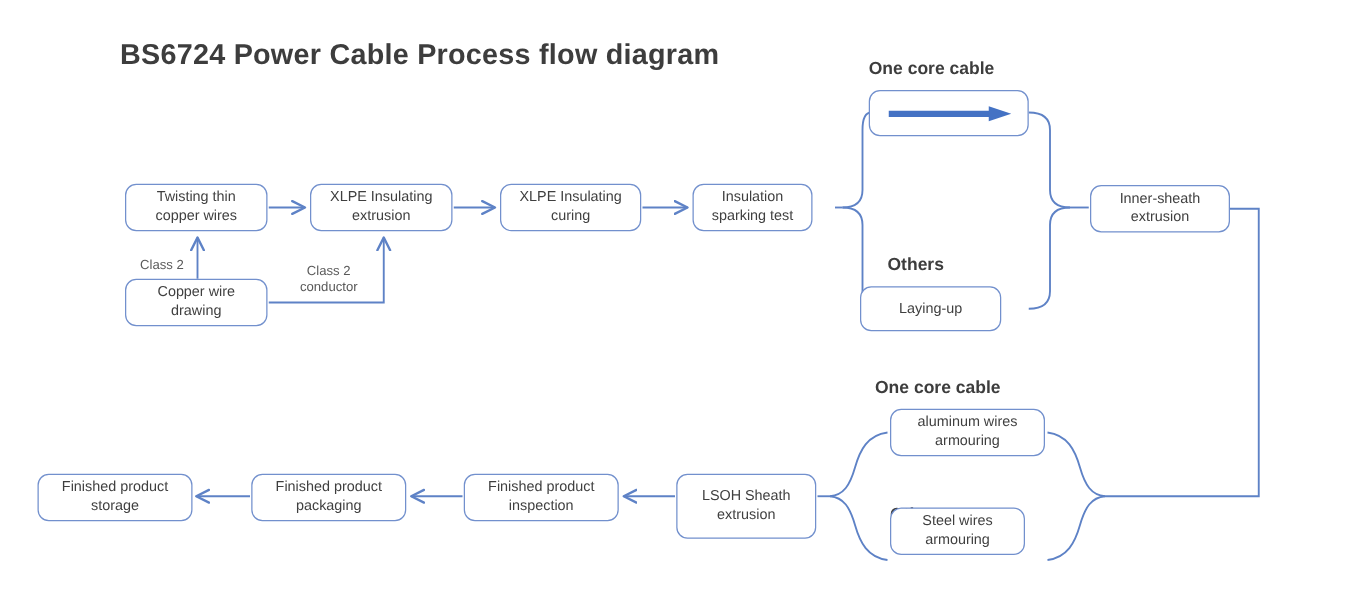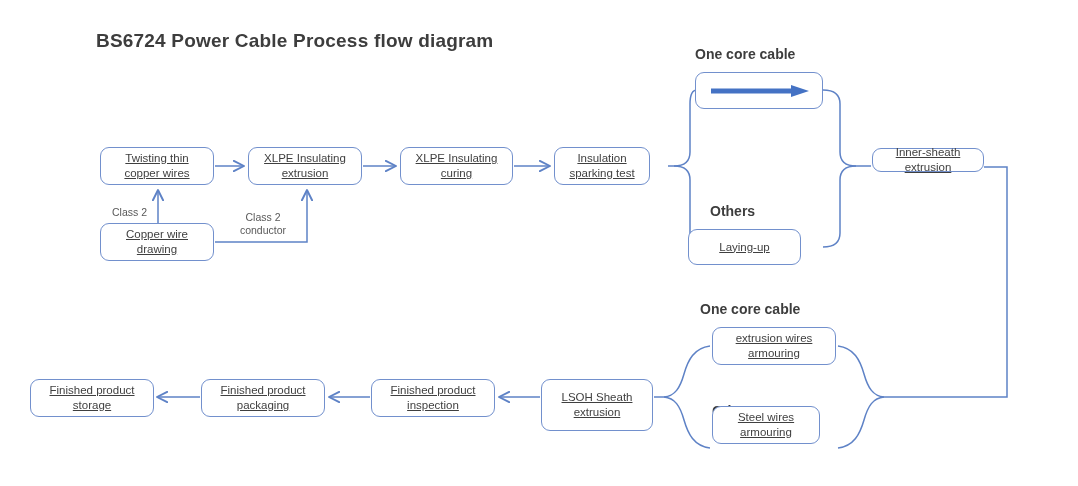--- a/index.html
+++ b/index.html
@@ -2,29 +2,29 @@
 <html><head>
 <meta charset="utf-8">
 <style>
   html,body{margin:0;padding:0;background:#ffffff;}
   .canvas{
     position:relative;width:1078px;height:486px;background:#ffffff;
     font-family:"Liberation Sans", sans-serif;overflow:hidden;
   }
   .title{
     position:absolute;left:96px;top:30px;margin:0;
-    font-size:19px;font-weight:700;color:#3d3d3d;letter-spacing:.2px;
+    font-size:23px;font-weight:700;color:#3d3d3d;letter-spacing:.2px;
   }
   .edges{position:absolute;left:0;top:0;width:1078px;height:486px;}
   .node{
     position:absolute;box-sizing:border-box;background:#ffffff;
     border:1.6px solid #7290cd;border-radius:9px;
     display:flex;align-items:center;justify-content:center;
     text-align:center;font-size:11.5px;line-height:1.3;color:#3f3f3f;
-    white-space:pre-line;padding:1px 2px;text-decoration:underline;
+    white-space:pre-line;padding:1px 2px;
   }
   .group-label{
     position:absolute;font-size:14px;font-weight:700;color:#3d3d3d;
     text-align:left;white-space:pre-line;
   }
   .note{
     position:absolute;font-size:10.5px;color:#595959;text-align:center;
     white-space:pre-line;line-height:1.25;
   }
   .arrow-node svg{display:block;}
@@ -88,25 +88,25 @@
   <div class="group-label" style="left:695px;top:46px;width:128px">One core cable</div>
   <div class="node arrow-node" style="left:695px;top:72px;width:128px;height:37px">
     <svg width="104" height="14" viewBox="0 0 104 14">
       <path d="M4,7 H86" stroke="#4472c4" stroke-width="5"></path>
       <path d="M84,1 L102,7 L84,13 z" fill="#4472c4"></path>
     </svg>
   </div>
   <div class="group-label" style="left:710px;top:203px;width:113px">Others</div>
   <div class="node" style="left:688px;top:229px;width:113px;height:36px">Laying-up</div>
 
-  <div class="node" style="left:872px;top:148px;width:112px;height:24px">Inner-sheath
+  <div class="node" style="left:872px;top:148px;width:112px;height:38px">Inner-sheath
 extrusion</div>
 
   <div class="group-label" style="left:700px;top:301px;width:136px">One core cable</div>
-  <div class="node" style="left:712px;top:327px;width:124px;height:38px">extrusion wires
+  <div class="node" style="left:712px;top:327px;width:124px;height:38px">aluminum wires
 armouring</div>
   <div class="group-label" style="left:712px;top:403px;width:124px">Others</div>
   <div class="node" style="left:712px;top:406px;width:108px;height:38px">Steel wires
 armouring</div>
 
   <div class="node" style="left:541px;top:379px;width:112px;height:52px">LSOH Sheath
 extrusion</div>
   <div class="node" style="left:371px;top:379px;width:124px;height:38px">Finished product
 inspection</div>
   <div class="node" style="left:201px;top:379px;width:124px;height:38px">Finished product

